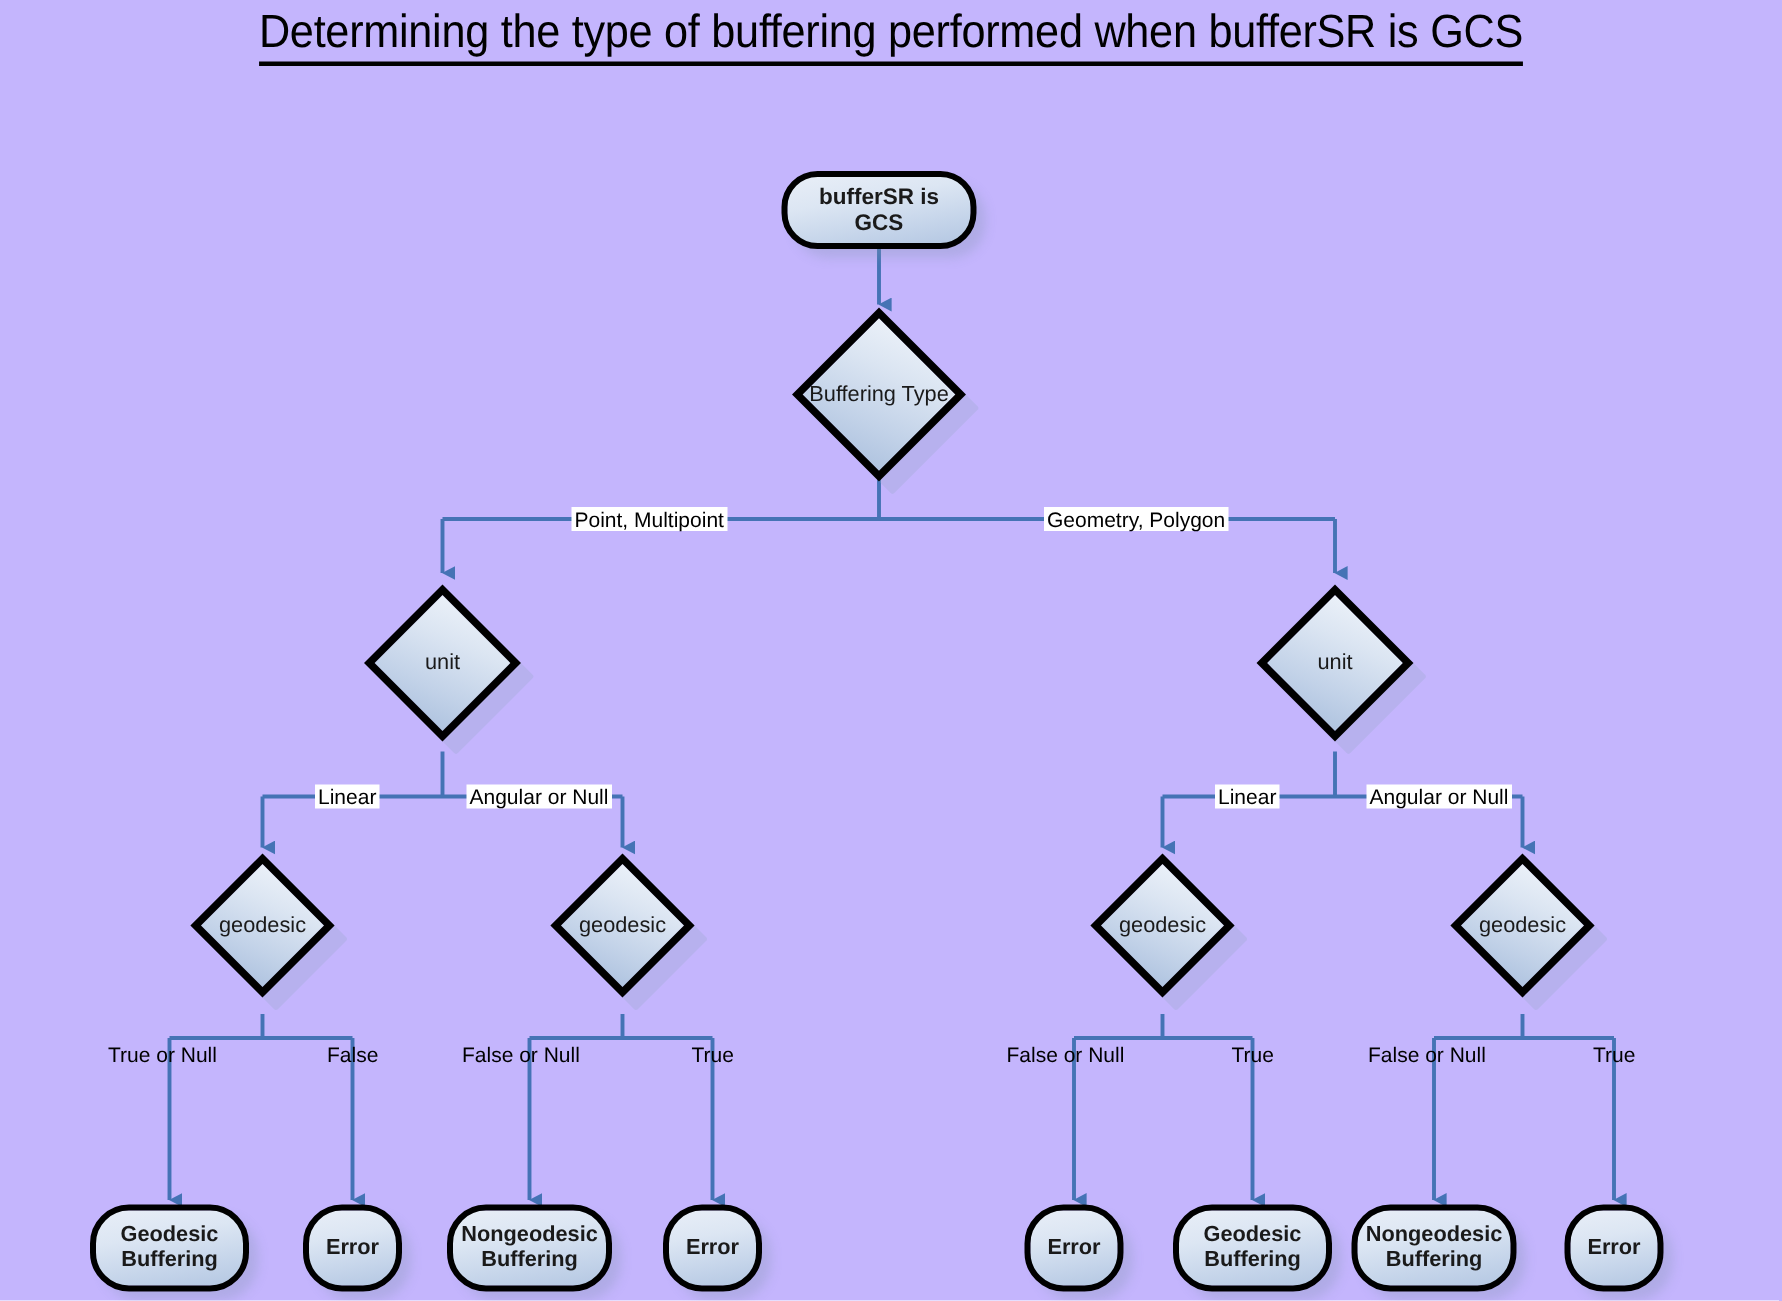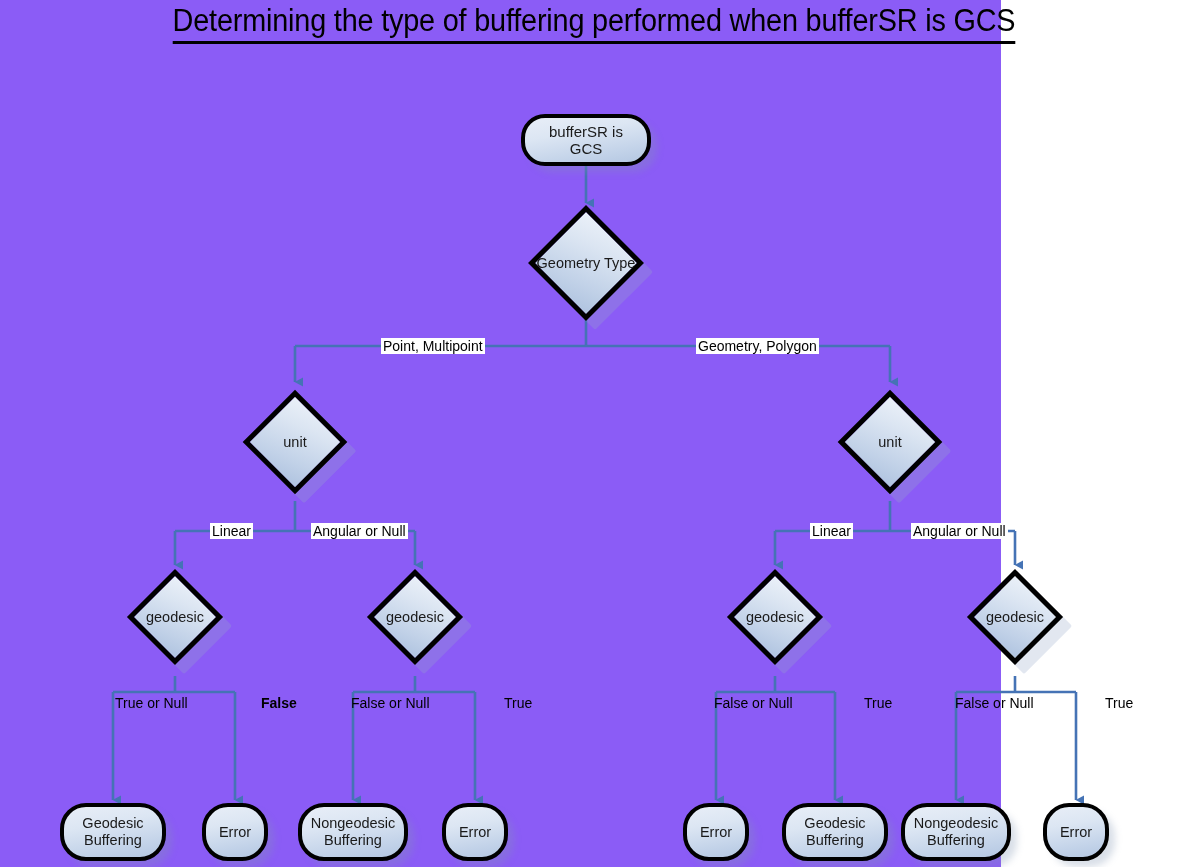--- a/index.html
+++ b/index.html
@@ -11,23 +11,23 @@
   body {
     width: 1188px;
     height: 867px;
     overflow: hidden;
     font-family: "Liberation Sans", sans-serif;
     color: #000000;
   }
 
   #canvas {
     position: relative;
-    width: 1001px;
+    width: 1188px;
     height: 867px;
-    background: #8b5cf6;
+    background: #c4b5fd;
   }
 
   
   #title {
     position: absolute;
     left: 0px;
     top: 2px;
     width: 1188px;
     text-align: center;
     font-size: 31px;
@@ -68,20 +68,21 @@
   
   .term {
     border: 4px solid #000000;
     border-radius: 26px;
     background: linear-gradient(170deg, #e8eef7 0%, #dce6f3 35%, #c3d3e9 75%, #b4c7e2 100%);
     box-shadow: 7px 7px 7px -1px rgba(130,150,180,0.30);
     font-size: 14.5px;
     line-height: 17px;
     color: #1a1a1a;
     padding: 2px 6px;
+    font-weight: bold;
   }
   .term.start {
     border-radius: 24px;
     font-size: 15px;
   }
 
   
   .diamond-wrap {
     position: absolute;
   }
@@ -128,21 +129,20 @@
     font-size: 14px;
     line-height: 16px;
     color: #000000;
     background: #ffffff;
     white-space: nowrap;
     padding: 0 2px;
     z-index: 4;
   }
   .edge-label.nobg {
     background: transparent;
-    margin-left: 43px;
   }
 </style>
 </head>
 <body>
 
 <div id="canvas">
 
   <div id="title"><span class="t-underline">Determining the type of buffering performed when bufferSR is GCS</span></div>
 
   <svg id="edges" viewBox="0 0 1188 867" width="1188" height="867">
@@ -194,39 +194,39 @@
 
   <div class="edge-label" style="left:381px; top:338px;">Point, Multipoint</div>
   <div class="edge-label" style="left:696px; top:338px;">Geometry, Polygon</div>
 
   <div class="edge-label" style="left:210px; top:523px;">Linear</div>
   <div class="edge-label" style="left:311px; top:523px;">Angular or Null</div>
   <div class="edge-label" style="left:810px; top:523px;">Linear</div>
   <div class="edge-label" style="left:911px; top:523px;">Angular or Null</div>
 
   <div class="edge-label nobg" style="left:70px; top:695px;">True or Null</div>
-  <div class="edge-label nobg" style="left:216px; top:695px;font-weight:bold;">False</div>
+  <div class="edge-label nobg" style="left:216px; top:695px;">False</div>
 
   <div class="edge-label nobg" style="left:306px; top:695px;">False or Null</div>
   <div class="edge-label nobg" style="left:459px; top:695px;">True</div>
 
   <div class="edge-label nobg" style="left:669px; top:695px;">False or Null</div>
   <div class="edge-label nobg" style="left:819px; top:695px;">True</div>
 
   <div class="edge-label nobg" style="left:910px; top:695px;">False or Null</div>
   <div class="edge-label nobg" style="left:1060px; top:695px;">True</div>
 
   <div class="node term start" style="left:521px; top:114px; width:130px; height:52px;">
     <span>bufferSR is GCS</span>
   </div>
 
   <div class="diamond-wrap" style="left:545px; top:222px; width:82px; height:82px;">
     <div class="diamond-shadow"></div>
     <div class="diamond-box"></div>
-    <div class="diamond-label">Geometry Type</div>
+    <div class="diamond-label">Buffering Type</div>
   </div>
 
   <div class="diamond-wrap" style="left:258px; top:405px; width:74px; height:74px;">
     <div class="diamond-shadow"></div>
     <div class="diamond-box"></div>
     <div class="diamond-label">unit</div>
   </div>
 
   <div class="diamond-wrap" style="left:853px; top:405px; width:74px; height:74px;">
     <div class="diamond-shadow"></div>

